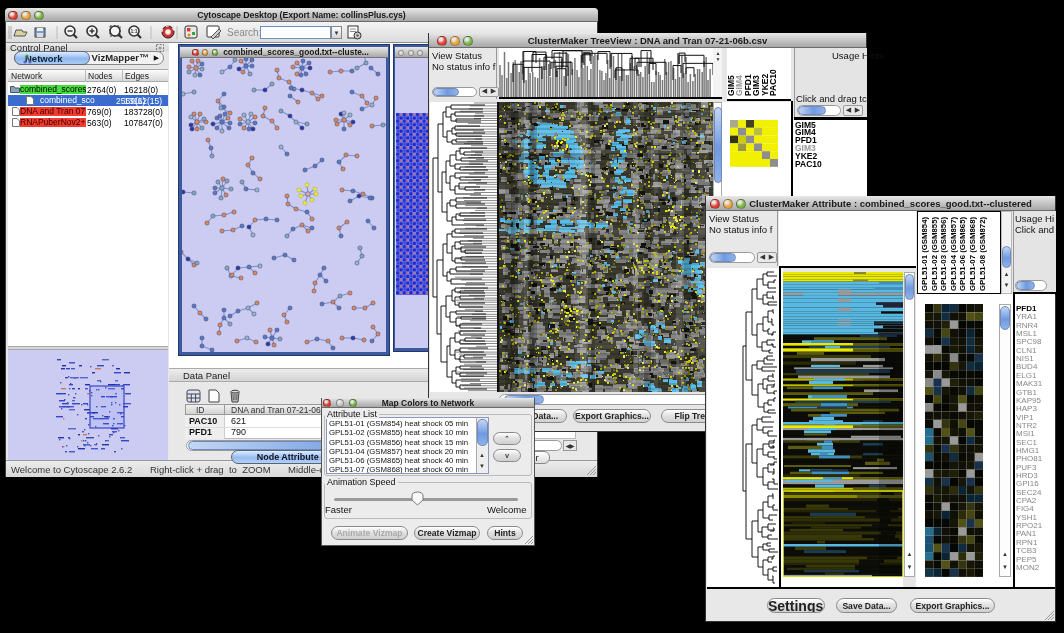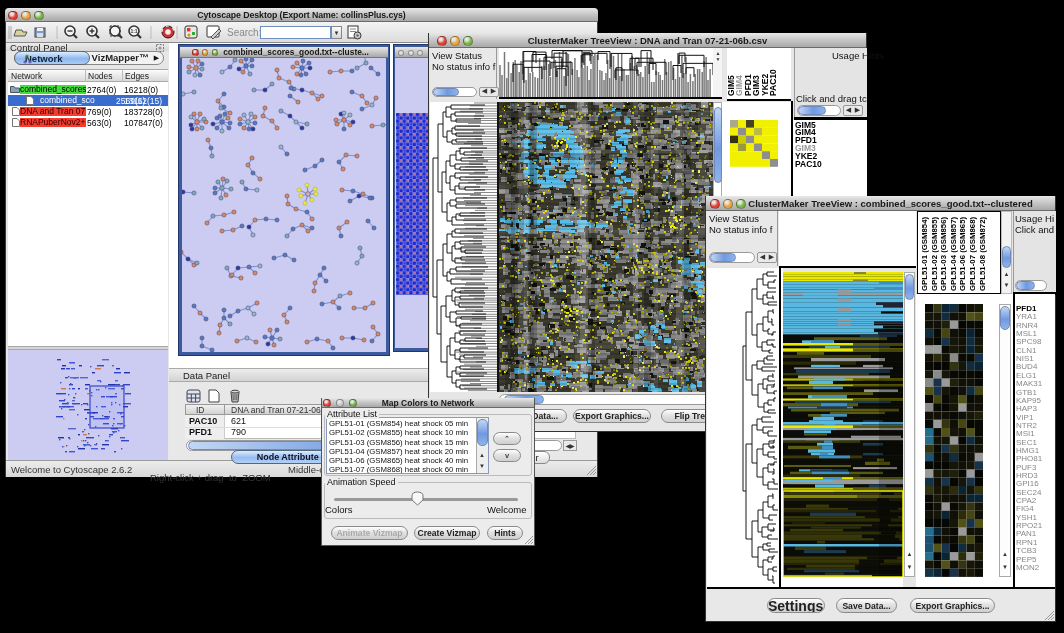--- a/index.html
+++ b/index.html
@@ -270,21 +270,21 @@
     <rect x="73" y="54" width="1.4" height="1.4" fill="#4152c2"></rect>
     <rect x="83" y="42" width="1.4" height="1.4" fill="#4152c2"></rect>
     <rect x="69" y="64" width="1.4" height="1.4" fill="#4152c2"></rect>
     <rect x="88" y="56" width="1.4" height="1.4" fill="#4152c2"></rect>
     <rect x="66" y="47" width="1.4" height="1.4" fill="#4152c2"></rect>
     <rect x="66" y="53" width="1.4" height="1.4" fill="#4152c2"></rect>
     <rect x="82" y="36" width="34" height="42" fill="#5566ee18" stroke="#3747c8" stroke-width="1.2"></rect>
   </svg>
 <div class="" style="position:absolute;left:6px;top:460px;width:591px;height:17px;background:linear-gradient(#ececec,#d8d8d8);border-top:1px solid #999;"></div>
 <div class="t" style="left:11px;top:464px;font-size:9.5px;color:#333;">Welcome to Cytoscape 2.6.2</div>
-<div class="t" style="left:150px;top:464px;font-size:9.5px;color:#333;margin-top:8px;">Right-click + drag&nbsp; to&nbsp; ZOOM</div>
+<div class="t" style="left:150px;top:464px;font-size:9.5px;color:#333;">Right-click + drag&nbsp; to&nbsp; ZOOM</div>
 <div class="t" style="left:288px;top:464px;font-size:9.5px;color:#333;">Middle-cli</div>
 <div class="" style="position:absolute;left:169px;top:43px;width:428px;height:325px;background:#fff;"></div>
 <div class="" style="position:absolute;left:169px;top:368px;width:428px;height:14px;background:linear-gradient(#ececec,#d4d4d4);border:1px solid #aaa;border-width:1px 0;font-size:9.5px;line-height:13px;color:#222;padding-left:14px;">Data Panel</div>
 <div class="" style="position:absolute;left:169px;top:382px;width:428px;height:78px;background:#e8e8e8;"></div>
 <svg style="left:186px;top:388px;" width="70" height="16" viewBox="0 0 70 16">
     <rect x="1" y="2" width="13" height="12" rx="2" fill="#dde4f0" stroke="#445"></rect>
     <line x1="1" y1="6" x2="14" y2="6" stroke="#445"></line>
     <line x1="5.3" y1="6" x2="5.3" y2="14" stroke="#445"></line>
     <line x1="9.6" y1="6" x2="9.6" y2="14" stroke="#445"></line>
     <line x1="1" y1="10" x2="14" y2="10" stroke="#445"></line>
@@ -1334,21 +1334,21 @@
 <div class="trk" style="position:absolute;left:499px;top:394px;width:290px;height:11px;"></div>
 <div class="thv" style="position:absolute;left:504px;top:395px;width:40px;height:9px;"></div>
 <div class="aq" style="position:absolute;left:501px;top:409px;width:66px;height:14px;font-size:8.6px;line-height:13px;">Save Data...</div>
 <div class="aq" style="position:absolute;left:573px;top:409px;width:78px;height:14px;font-size:8.6px;line-height:13px;">Export Graphics...</div>
 <div class="aq" style="position:absolute;left:661px;top:409px;width:86px;height:14px;font-size:8.6px;line-height:13px;">Flip Tree Node</div>
 <div class="" style="position:absolute;left:705px;top:196px;width:351px;height:426px;background:#e6e6e6;border:1px solid #333;"></div>
 <div class="tb" style="position:absolute;left:706px;top:196px;width:349px;height:15px;"></div>
 <span class="lt" style="left:710.3px;top:199.3px;width:9.4px;height:9.4px;background:radial-gradient(circle at 35% 30%,#fff8 0 18%,#e33e32 55%,#e33e32);border:1px solid #00000055;"></span>
 <span class="lt" style="left:723.3px;top:199.3px;width:9.4px;height:9.4px;background:radial-gradient(circle at 35% 30%,#fff8 0 18%,#e8a33d 55%,#e8a33d);border:1px solid #00000055;"></span>
 <span class="lt" style="left:736.3px;top:199.3px;width:9.4px;height:9.4px;background:radial-gradient(circle at 35% 30%,#fff8 0 18%,#77b443 55%,#77b443);border:1px solid #00000055;"></span>
-<div class="tt" style="position:absolute;left:726px;top:196px;width:329px;height:15px;font-size:9.5px;line-height:15px;">ClusterMaker TreeView : combined_scores_good.txt--clustered</div>
+<div class="tt" style="position:absolute;left:726px;top:196px;width:329px;height:15px;font-size:9.5px;line-height:15px;">ClusterMaker Attribute : combined_scores_good.txt--clustered</div>
 <div class="" style="position:absolute;left:707px;top:211px;width:71px;height:55px;background:#e8e8e8;border-right:1px solid #999;"></div>
 <div class="t" style="left:709px;top:213px;font-size:9.5px;color:#111;">View Status</div>
 <div class="t" style="left:709px;top:224px;font-size:9.5px;color:#111;">No status info f</div>
 <div class="trk" style="position:absolute;left:709px;top:252px;width:46px;height:11px;"></div>
 <div class="thv" style="position:absolute;left:710px;top:253px;width:26px;height:9px;"></div>
 <div class="" style="position:absolute;left:757px;top:252px;width:20px;height:11px;background:#e9e9e9;border:1px solid #999;border-radius:2px;"></div>
 <div class="ar" style="left:758px;top:252.5px;width:9px;font-size:7px;">◀</div>
 <div class="ar" style="left:767px;top:252.5px;width:9px;font-size:7px;">▶</div>
 <div class="" style="position:absolute;left:779px;top:211px;width:137px;height:56px;background:#fff;"></div>
 <div class="" style="position:absolute;left:779px;top:266px;width:137px;height:2px;background:#000;"></div>
@@ -2020,21 +2020,21 @@
 <div class="ar" style="left:477px;top:452px;width:10px;font-size:6px;">▲</div>
 <div class="ar" style="left:477px;top:463px;width:10px;font-size:6px;">▼</div>
 <div class="aq" style="position:absolute;left:493px;top:432px;width:28px;height:13px;font-size:7px;line-height:12px;color:#444;">⌃</div>
 <div class="aq" style="position:absolute;left:493px;top:449px;width:28px;height:13px;font-size:7.5px;line-height:11px;color:#444;">v</div>
 <div class="t" style="left:325px;top:477px;font-size:9px;color:#111;background:#ececec;padding:0 2px;z-index:5;">Animation Speed</div>
 <div class="" style="position:absolute;left:324px;top:482px;width:208px;height:37px;border:1px solid #bbb;border-radius:3px;"></div>
 <div class="" style="position:absolute;left:334px;top:498px;width:184px;height:2.5px;background:#999;border-radius:2px;"></div>
 <svg style="left:411px;top:491px;" width="13" height="15">
     <path d="M1 5 Q1 1 6.5 1 Q12 1 12 5 L12 9 L6.5 14 L1 9 Z" fill="#f8f8f8" stroke="#777"></path>
   </svg>
-<div class="t" style="left:325px;top:504px;font-size:9.5px;color:#111;">Colors</div>
+<div class="t" style="left:325px;top:504px;font-size:9.5px;color:#111;">Faster</div>
 <div class="t" style="left:487px;top:504px;font-size:9.5px;color:#111;">Welcome</div>
 <div class="aq" style="position:absolute;left:331px;top:526px;width:77px;height:14px;font-size:8.6px;line-height:13px;color:#aaa;">Animate Vizmap</div>
 <div class="aq" style="position:absolute;left:414px;top:526px;width:66px;height:14px;font-size:8.6px;line-height:13px;">Create Vizmap</div>
 <div class="aq" style="position:absolute;left:487px;top:526px;width:36px;height:14px;font-size:8.6px;line-height:13px;">Hints</div>
 <svg style="left:524px;top:535px;" width="10" height="10">
     <line x1="1" y1="9" x2="9" y2="1" stroke="#999"></line>
     <line x1="4" y1="9" x2="9" y2="4" stroke="#999"></line>
     <line x1="7" y1="9" x2="9" y2="7" stroke="#999"></line>
   </svg>
 </body></html>

